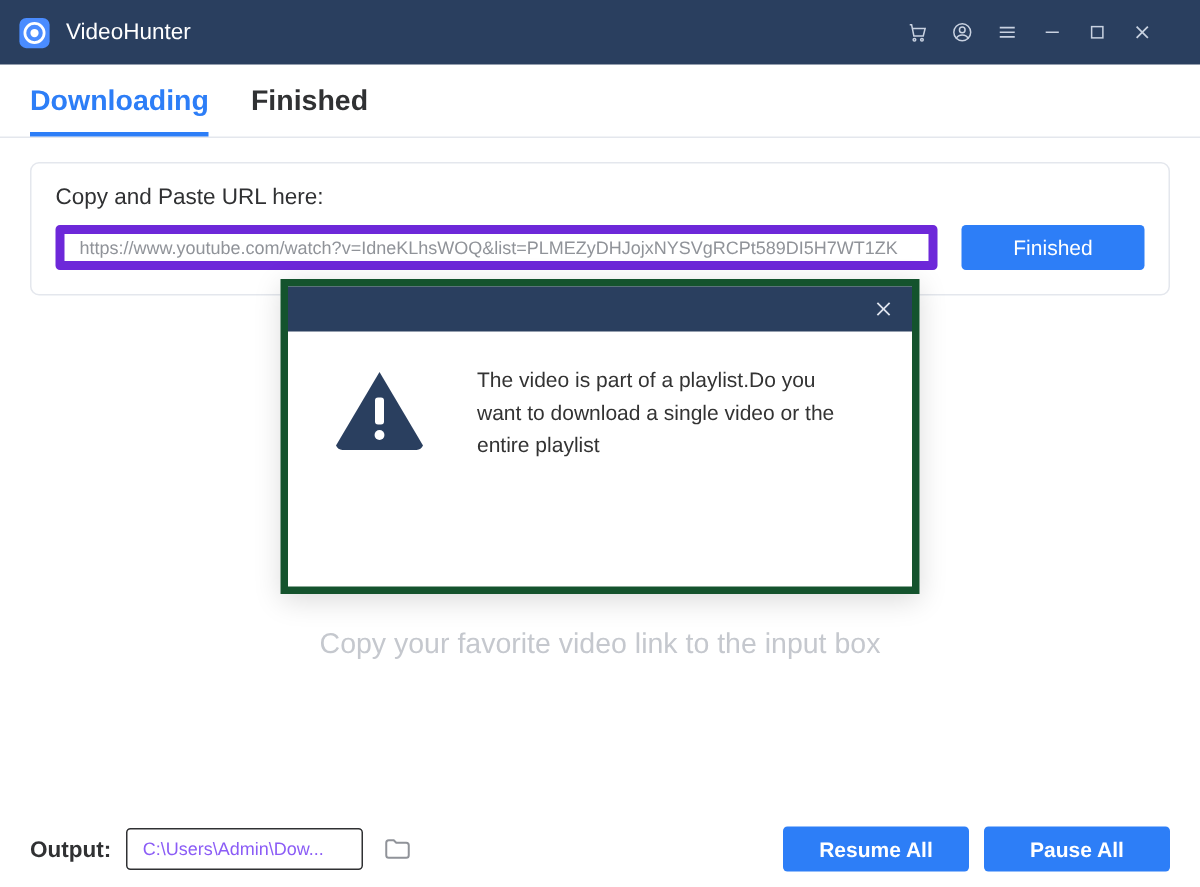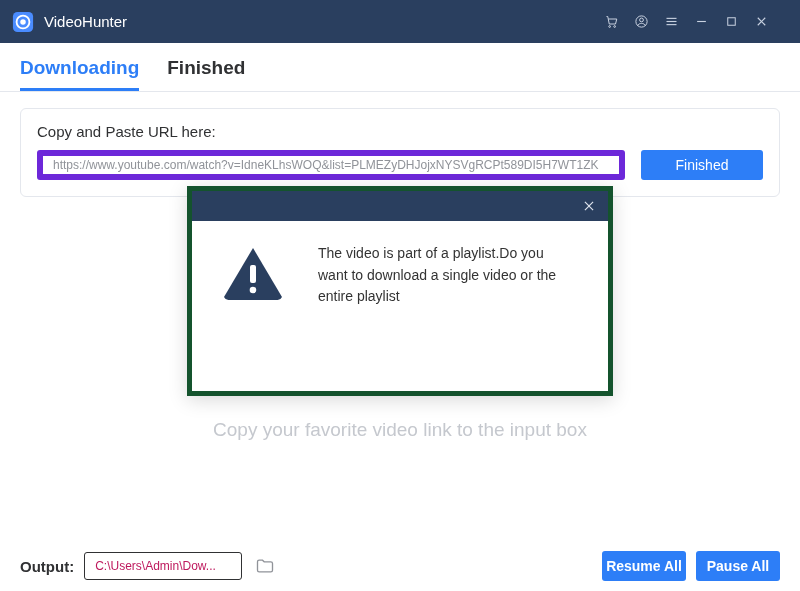--- a/index.html
+++ b/index.html
@@ -136,33 +136,33 @@
     height: 50px;
     display: flex; align-items: center;
     padding: 0 20px;
     background: #fff;
   }
   .output-label { font-size: 15px; font-weight: 600; color: #303133; margin-right: 10px; }
   .output-box {
     width: 158px; height: 28px;
     border: 1px solid #303133;
     border-radius: 3px;
-    font-size: 12px; color: #be185d;
+    font-size: 12px; color: #8b5cf6;
     display: flex; align-items: center;
     padding: 0 10px;
     overflow: hidden; white-space: nowrap;
   }
   .folder-icon {
     width: 26px; height: 26px; margin-left: 10px;
     display: flex; align-items: center; justify-content: center;
     cursor: pointer;
   }
   .footer-spacer { flex: 1; }
   .footer-btn {
-    width: 84px; height: 30px;
+    width: 124px; height: 30px;
     background: #2d7ef7;
     border: none; border-radius: 3px;
     color: #fff; font-size: 14px; font-weight: 600;
     cursor: pointer;
     margin-left: 10px;
   }
 </style>
 </head>
 <body>
 

